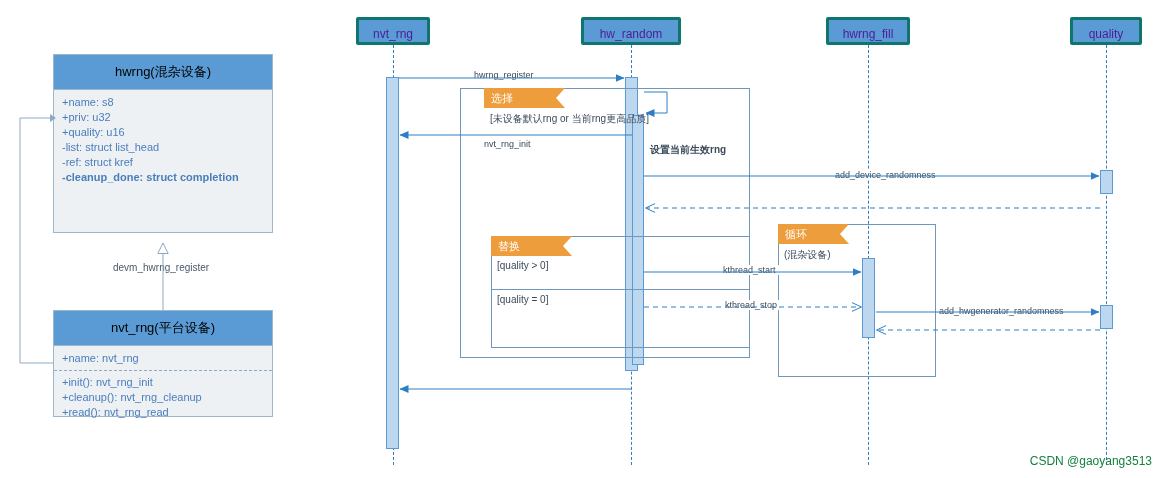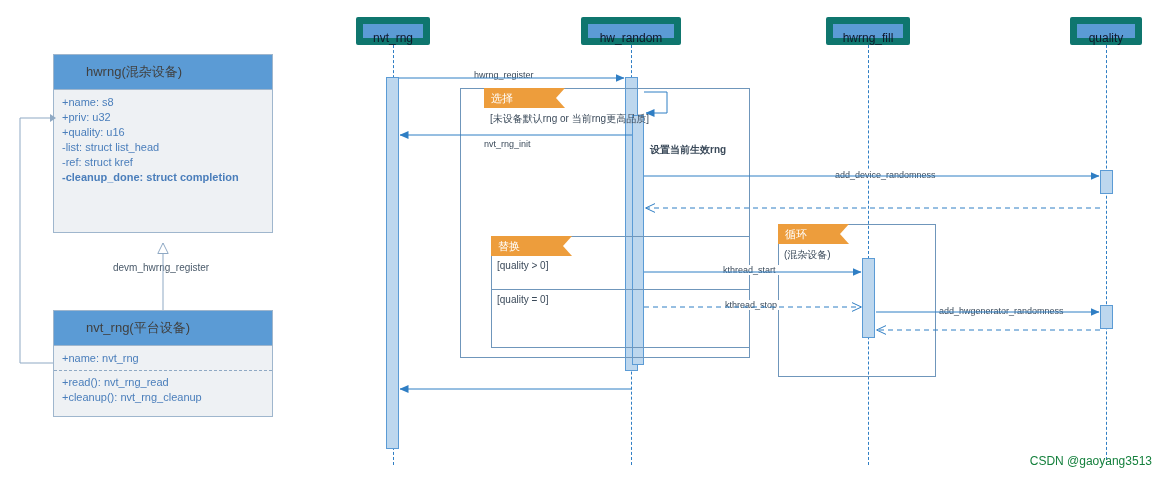--- a/index.html
+++ b/index.html
@@ -15,26 +15,26 @@
 
   
   .umlbox {
     position:absolute;
     border:1px solid #9fb6cd;
     background:#eef1f4;
     box-sizing:border-box;
   }
   .umlhead {
     background:#5b9bd5;
-    color:#404040;
+    color:#000000;
+    text-align:center;
     font-size:13px;
     line-height:34px;
     height:34px;
     border-bottom:1px solid #9fb6cd;
-    padding-left:32px;
   }
   .umlattrs {
     padding:5px 8px 4px 8px;
     font-size:11px;
     color:#4a7ebb;
     line-height:15px;
   }
   .umlops {
     padding:4px 8px 6px 8px;
     font-size:11px;
@@ -49,22 +49,22 @@
     position:absolute;
     font-size:10px;
     color:#4a5a6a;
     white-space:nowrap;
   }
 
   
   .lifeline-head {
     position:absolute;
     background:#5b9bd5;
-    border:7px solid #0f766e;
-    color:#0f172a;
+    border:3px solid #0f766e;
+    color:#4c1d95;
     font-size:12px;
     text-align:center;
     line-height:28px;
     height:28px;
     border-radius:2px;
     box-sizing:border-box;
   }
   .lifeline {
     position:absolute;
     width:0;
@@ -145,22 +145,23 @@
       <div class="bold">-cleanup_done: struct completion</div>
     </div>
   </div>
 
   <div class="umlbox" style="left:53px; top:310px; width:220px; height:107px;">
     <div class="umlhead">nvt_rng(平台设备)</div>
     <div class="umlattrs">
       <div>+name: nvt_rng</div>
     </div>
     <div class="umlops">
+      <div>+init(): nvt_rng_init</div>
+      <div>+cleanup(): nvt_rng_cleanup</div>
       <div>+read(): nvt_rng_read</div>
-      <div>+cleanup(): nvt_rng_cleanup</div>
     </div>
   </div>
 
   <div class="dlabel" style="left:113px; top:262px;">devm_hwrng_register</div>
 
   <div class="lifeline-head" style="left:356px; top:17px; width:74px;">nvt_rng</div>
   <div class="lifeline-head" style="left:581px; top:17px; width:100px;">hw_random</div>
   <div class="lifeline-head" style="left:826px; top:17px; width:84px;">hwrng_fill</div>
   <div class="lifeline-head" style="left:1070px; top:17px; width:72px;">quality</div>
 

